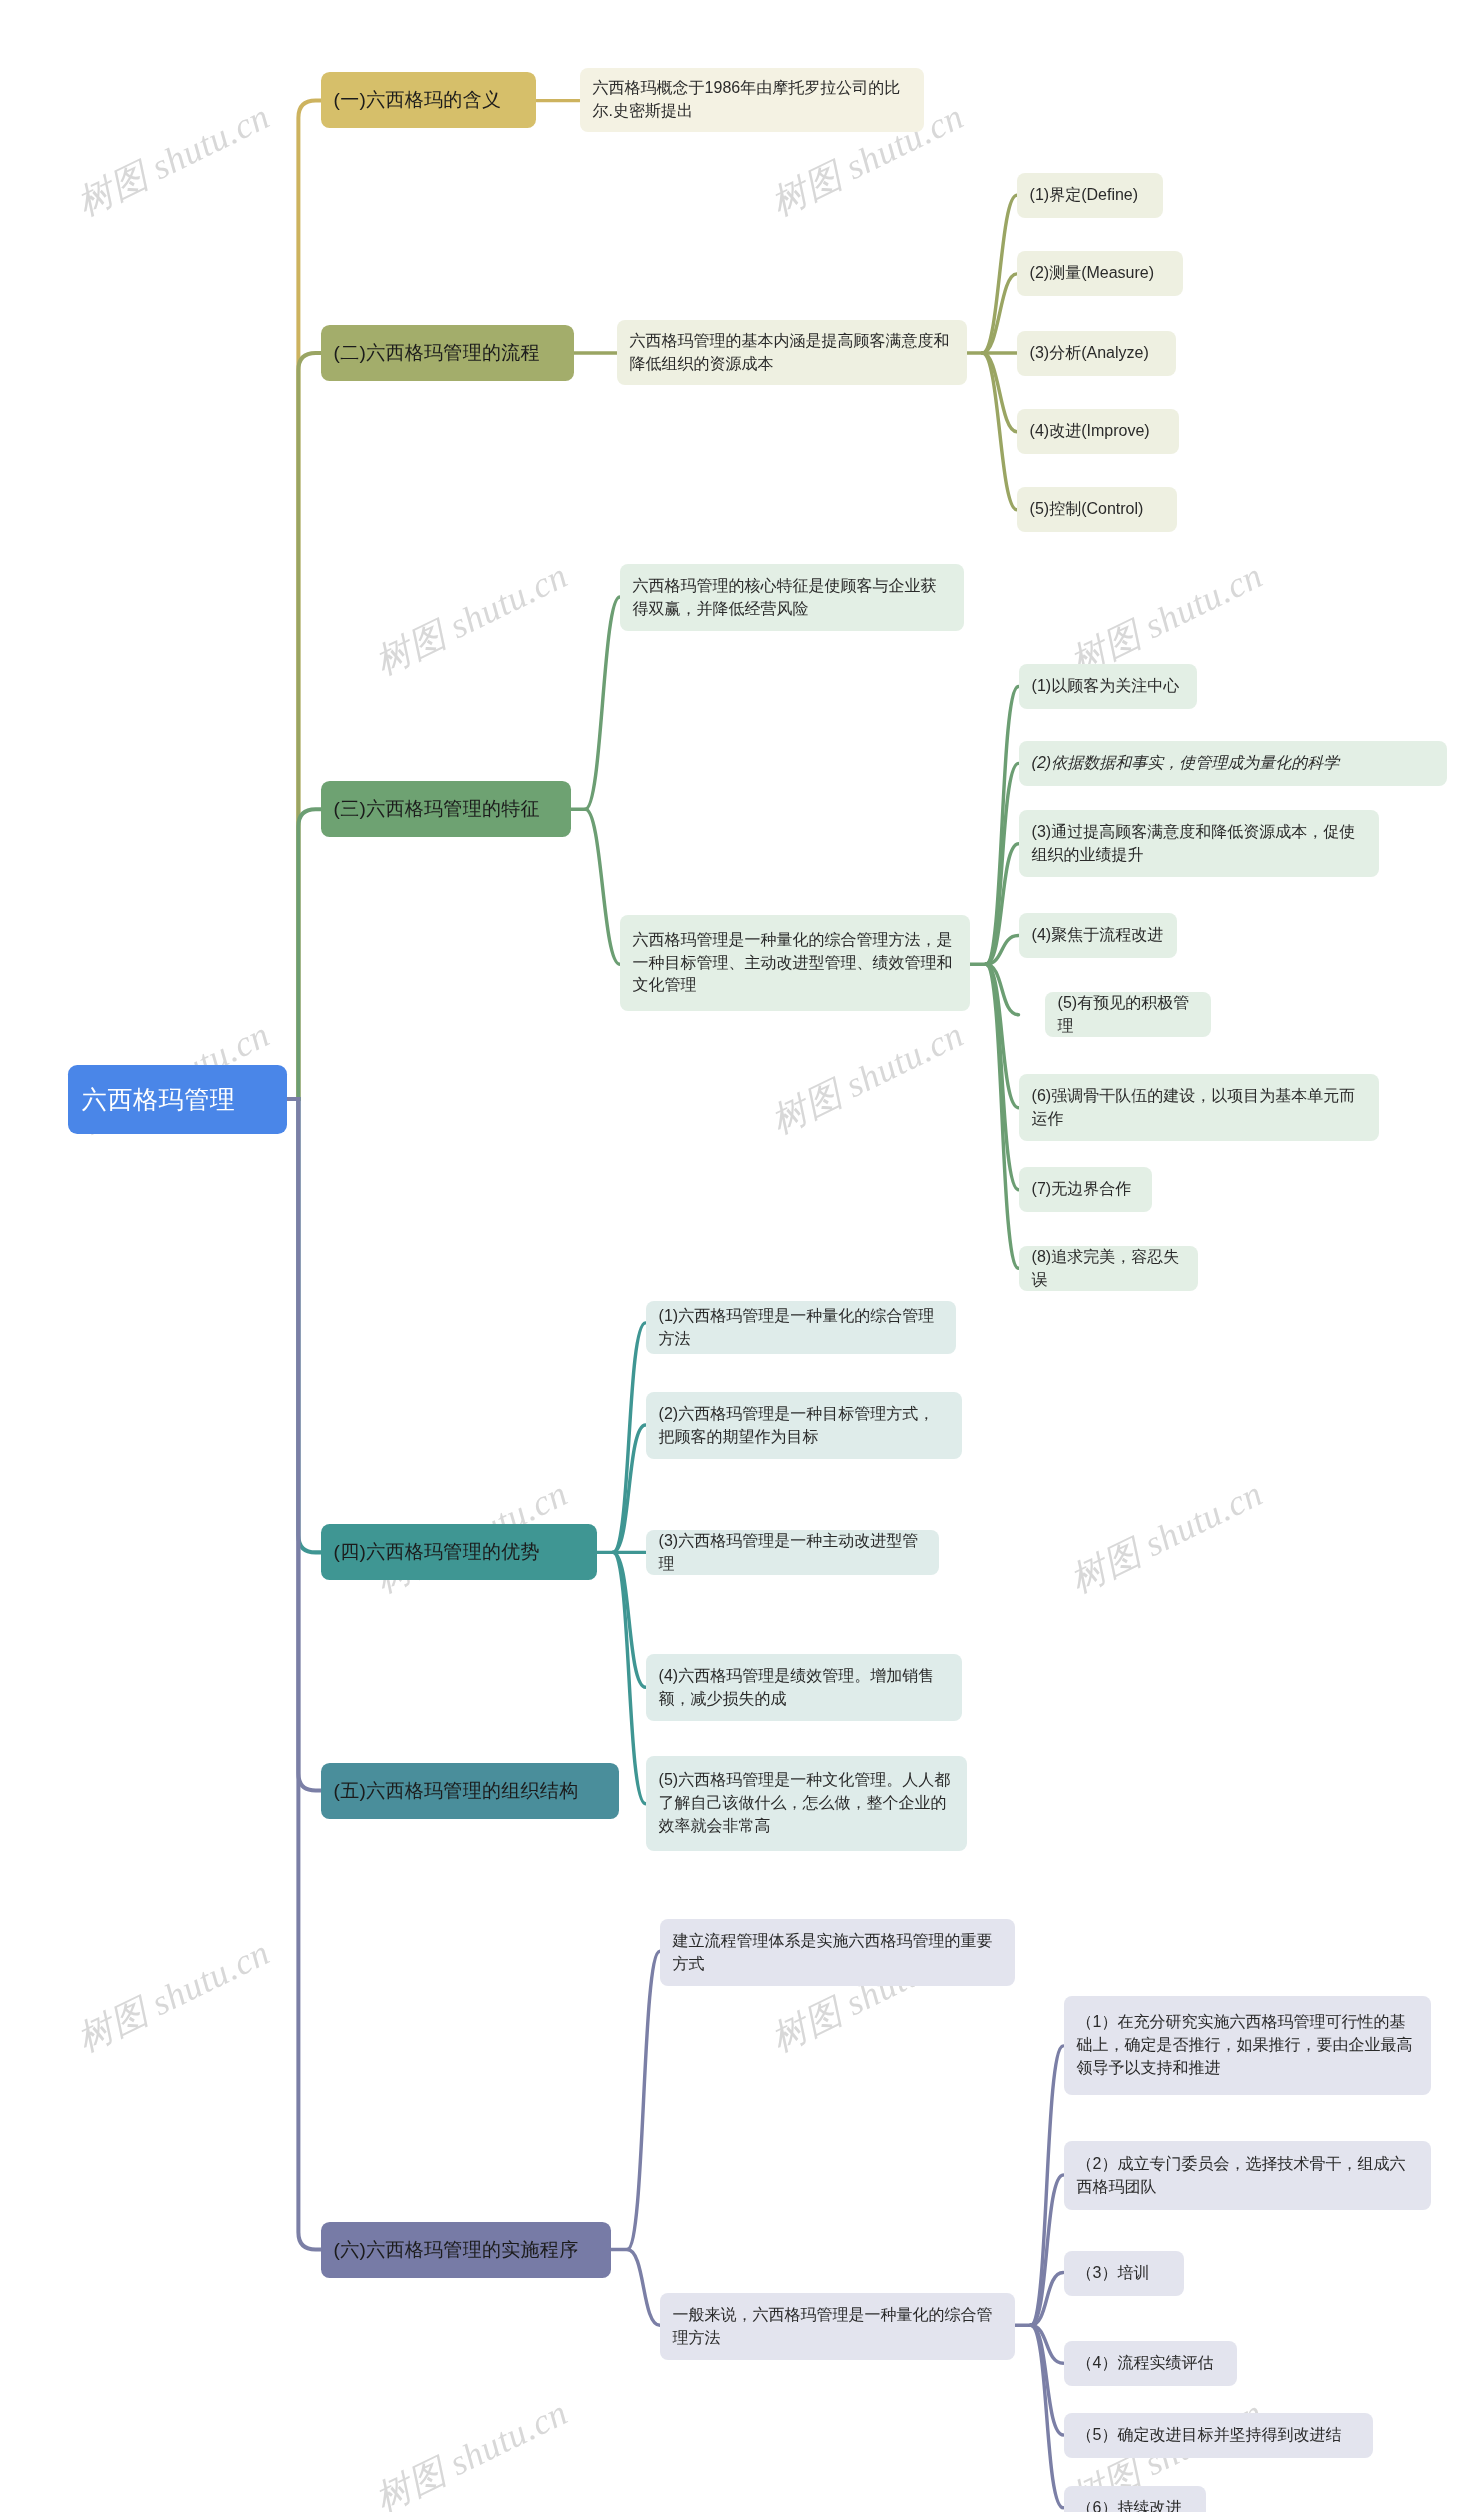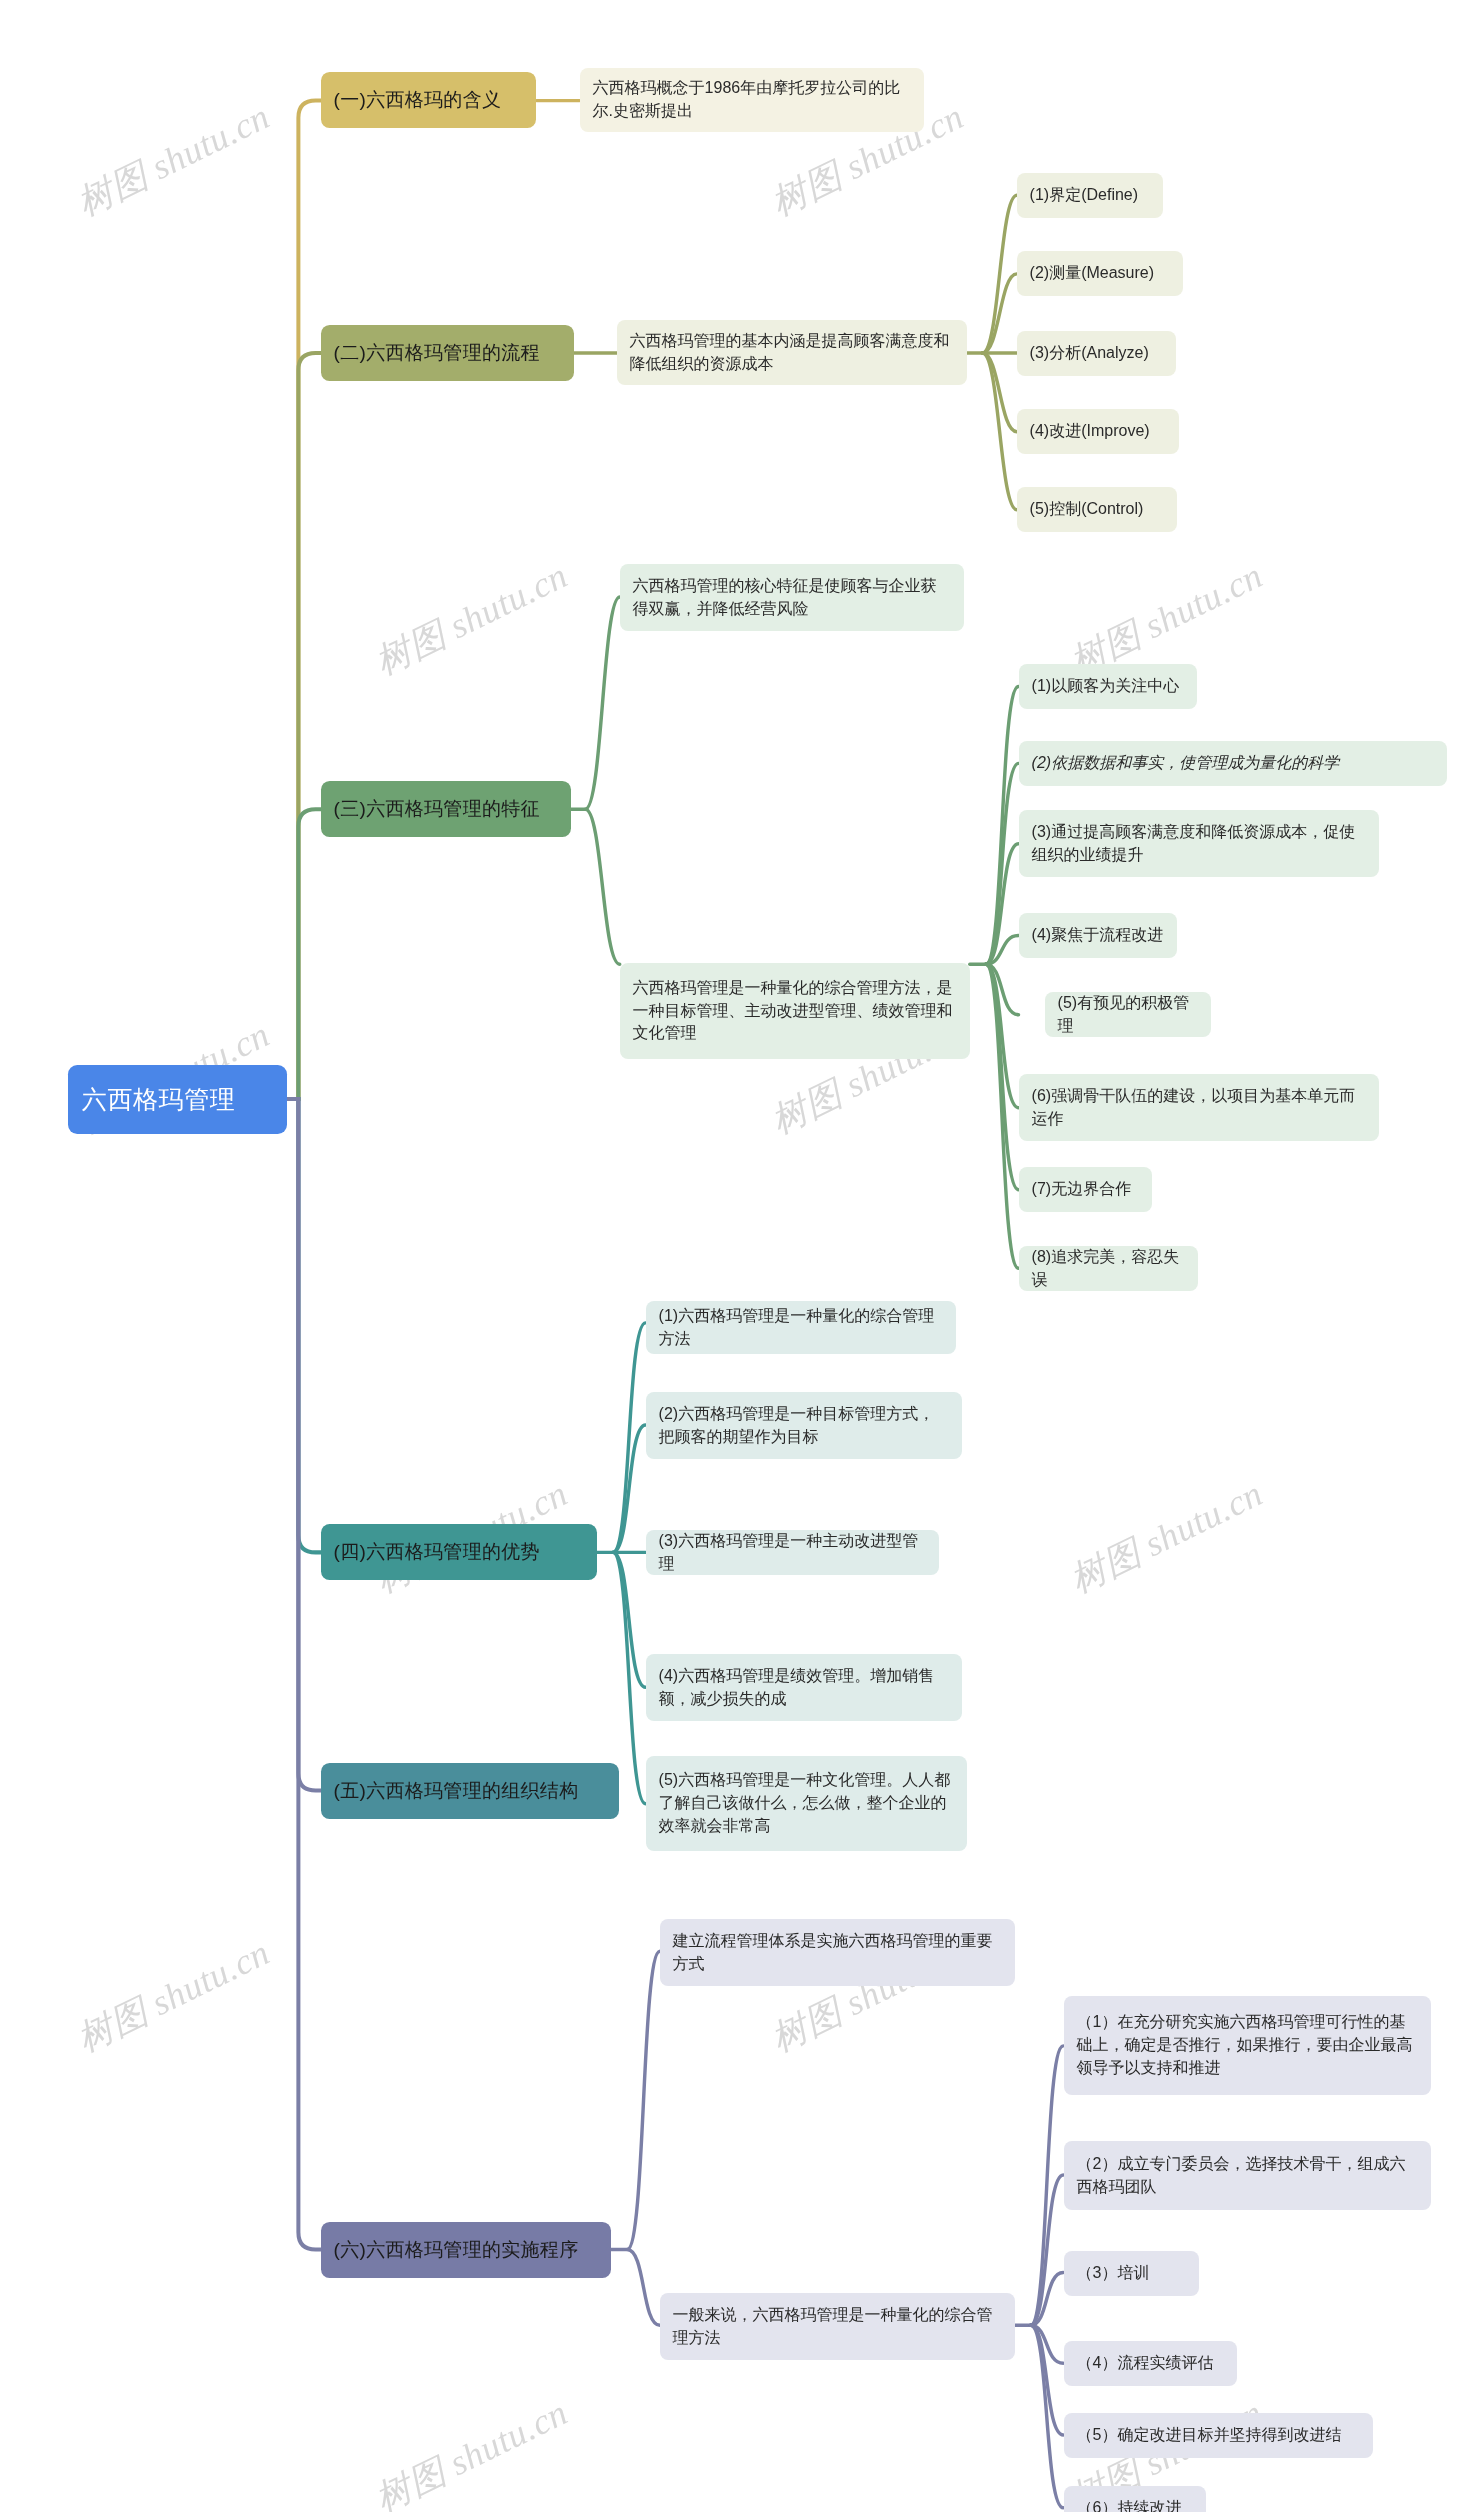--- a/index.html
+++ b/index.html
@@ -191,21 +191,21 @@
   <div class="node lv3" style="left:1017px; top:487px; width:160px; height:45px; background:#eef0e1;">
     <span class="txt">(5)控制(Control)</span>
   </div>
 
   <div class="node lv1" style="left:321px; top:781px; width:250px; height:56px; background:#6ea272;">
     <span class="txt">(三)六西格玛管理的特征</span>
   </div>
   <div class="node lv2" style="left:620px; top:564px; width:344px; height:67px; background:#e3efe5;">
     <span class="txt">六西格玛管理的核心特征是使顾客与企业获得双赢，并降低经营风险</span>
   </div>
-  <div class="node lv2" style="left:620px; top:915px; width:350px; height:96px; background:#e3efe5;margin-top:48px;">
+  <div class="node lv2" style="left:620px; top:915px; width:350px; height:96px; background:#e3efe5;">
     <span class="txt">六西格玛管理是一种量化的综合管理方法，是一种目标管理、主动改进型管理、绩效管理和文化管理</span>
   </div>
   <div class="node lv3" style="left:1019px; top:664px; width:178px; height:45px; background:#e3efe5;">
     <span class="txt">(1)以顾客为关注中心</span>
   </div>
   <div class="node lv3" style="left:1019px; top:741px; width:428px; height:45px; background:#e3efe5;font-style:italic;">
     <span class="txt">(2)依据数据和事实，使管理成为量化的科学</span>
   </div>
   <div class="node lv3" style="left:1019px; top:810px; width:360px; height:67px; background:#e3efe5;">
     <span class="txt">(3)通过提高顾客满意度和降低资源成本，促使组织的业绩提升</span>
@@ -257,21 +257,21 @@
   </div>
   <div class="node lv2" style="left:660px; top:2293px; width:355px; height:67px; background:#e3e4ee;">
     <span class="txt">一般来说，六西格玛管理是一种量化的综合管理方法</span>
   </div>
   <div class="node lv3" style="left:1064px; top:1996px; width:367px; height:99px; background:#e3e4ee;">
     <span class="txt">（1）在充分研究实施六西格玛管理可行性的基础上，确定是否推行，如果推行，要由企业最高领导予以支持和推进</span>
   </div>
   <div class="node lv3" style="left:1064px; top:2141px; width:367px; height:69px; background:#e3e4ee;">
     <span class="txt">（2）成立专门委员会，选择技术骨干，组成六西格玛团队</span>
   </div>
-  <div class="node lv3" style="left:1064px; top:2251px; width:135px; height:45px; background:#e3e4ee;">
+  <div class="node lv3" style="left:1064px; top:2251px; width:120px; height:45px; background:#e3e4ee;">
     <span class="txt">（3）培训</span>
   </div>
   <div class="node lv3" style="left:1064px; top:2341px; width:173px; height:45px; background:#e3e4ee;">
     <span class="txt">（4）流程实绩评估</span>
   </div>
   <div class="node lv3" style="left:1064px; top:2413px; width:309px; height:45px; background:#e3e4ee;">
     <span class="txt">（5）确定改进目标并坚持得到改进结</span>
   </div>
   <div class="node lv3" style="left:1064px; top:2486px; width:142px; height:45px; background:#e3e4ee;">
     <span class="txt">（6）持续改进</span>

